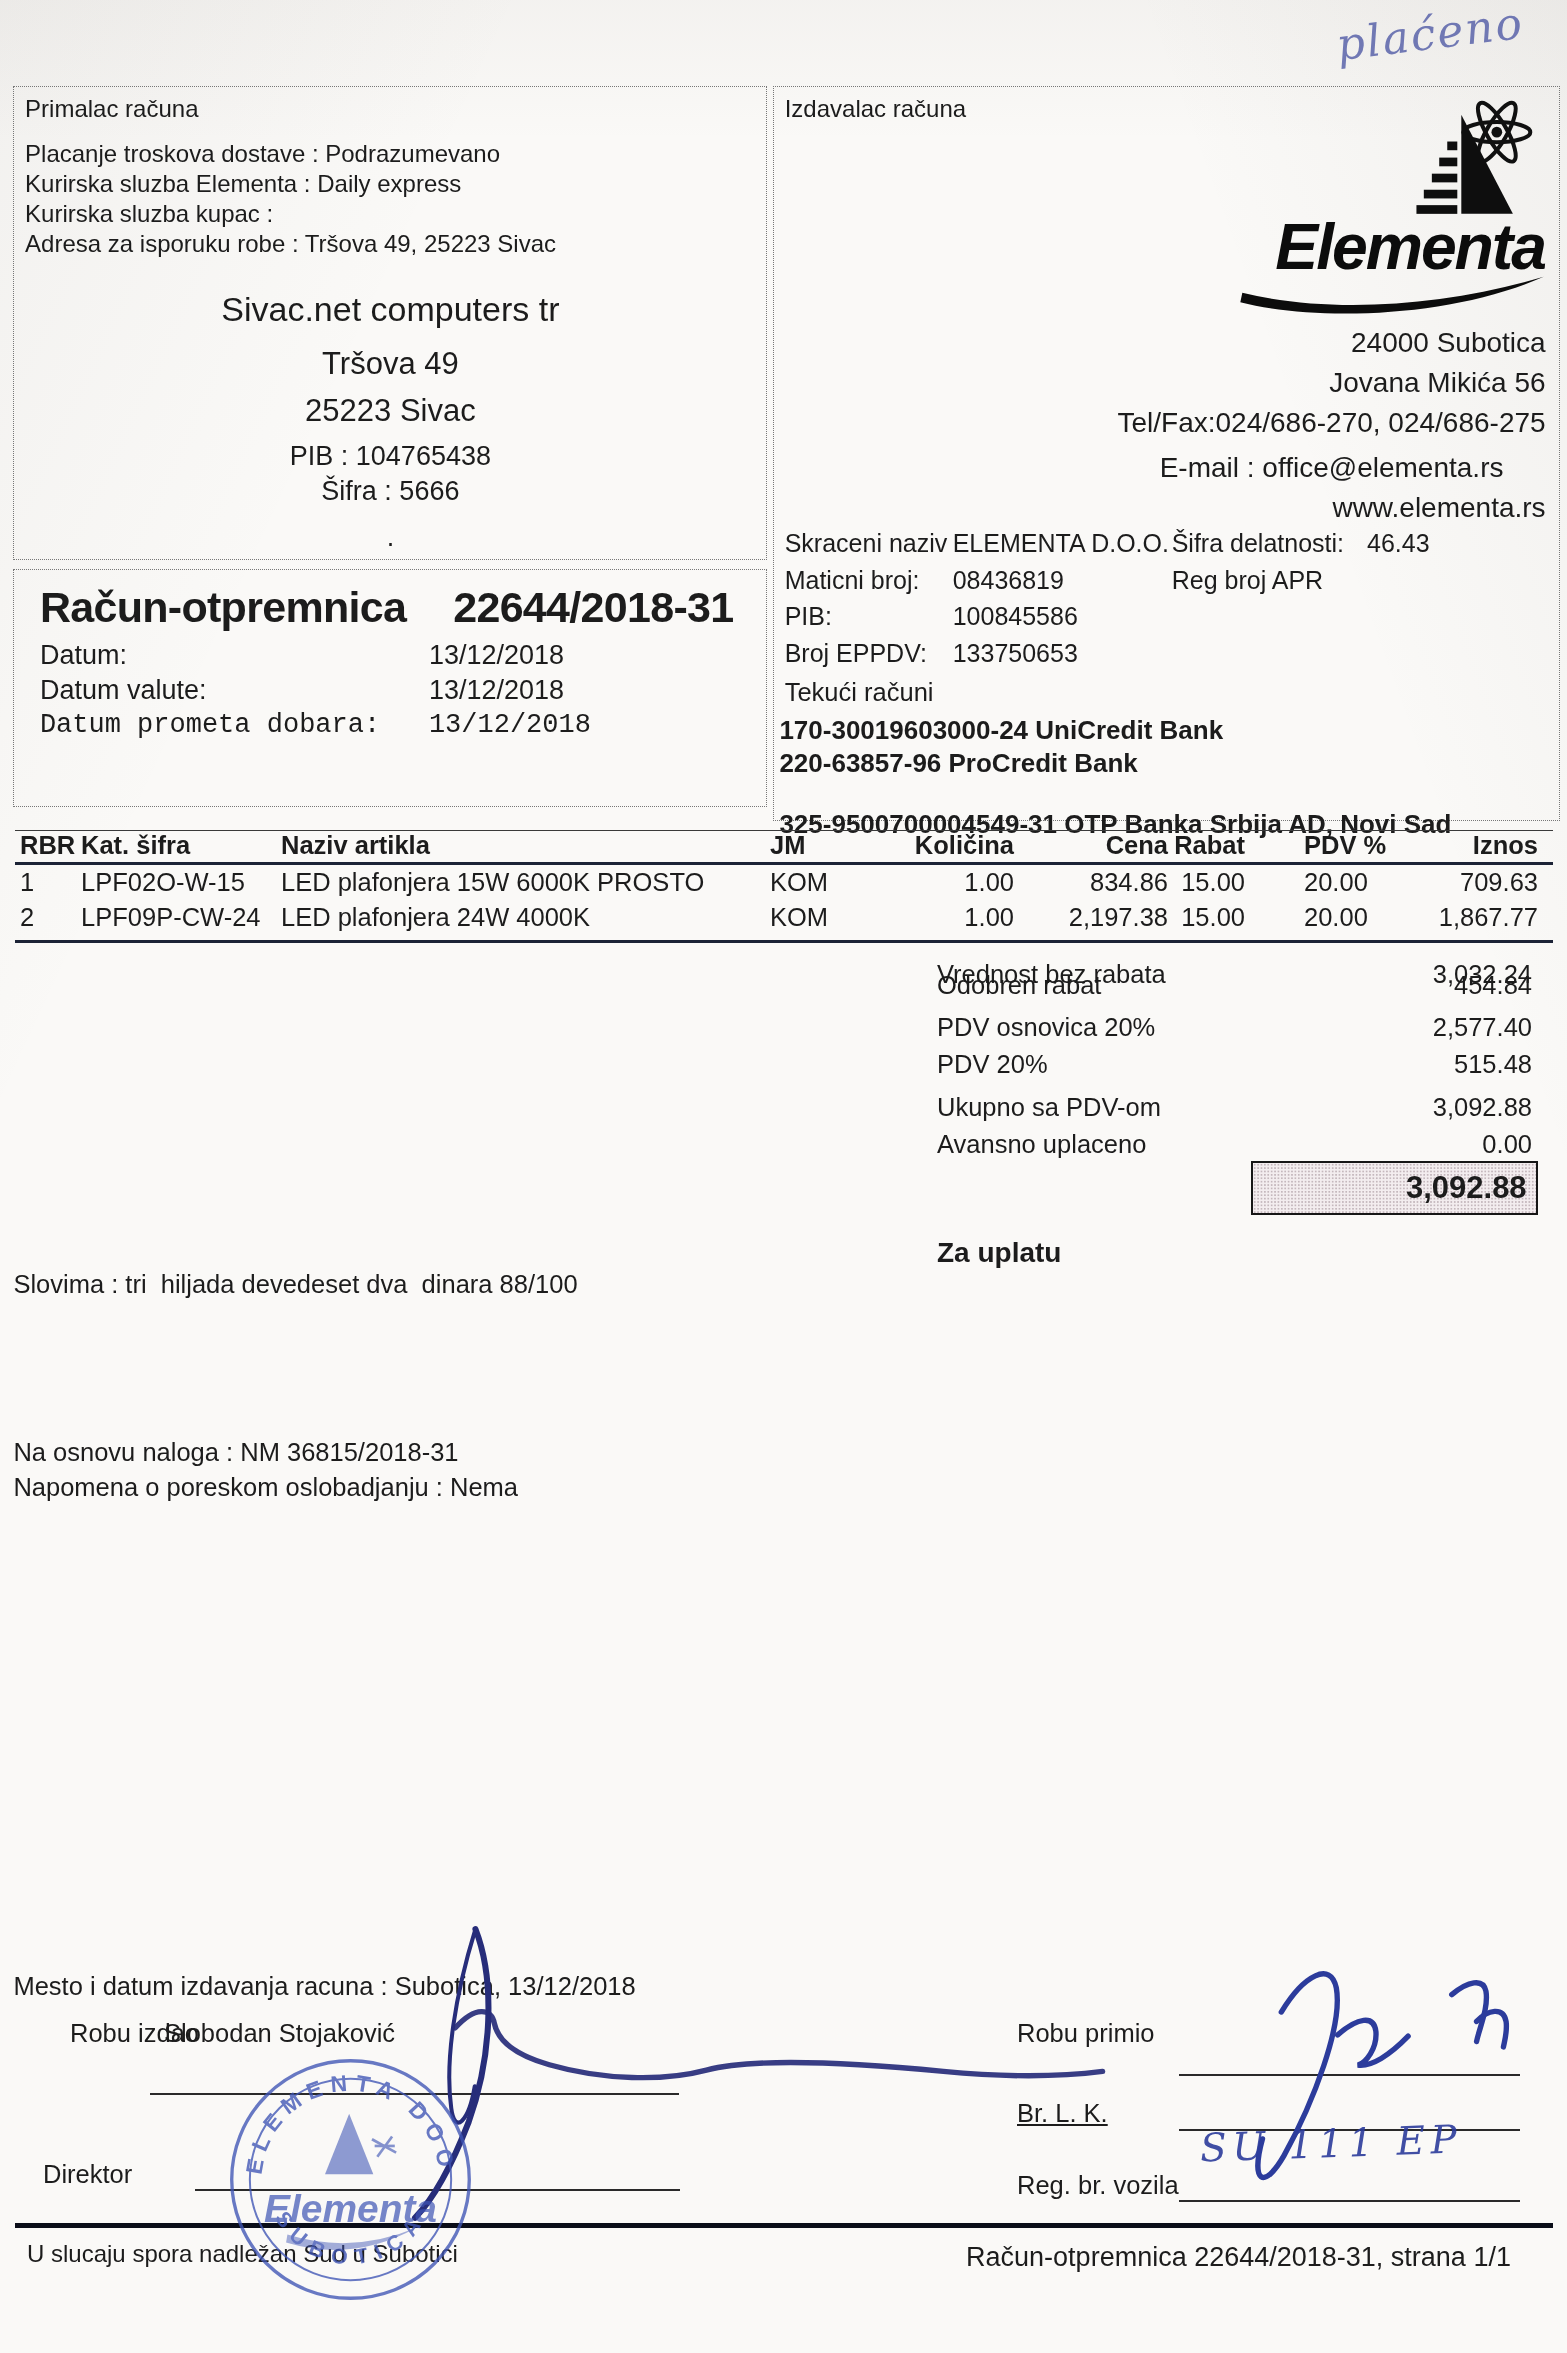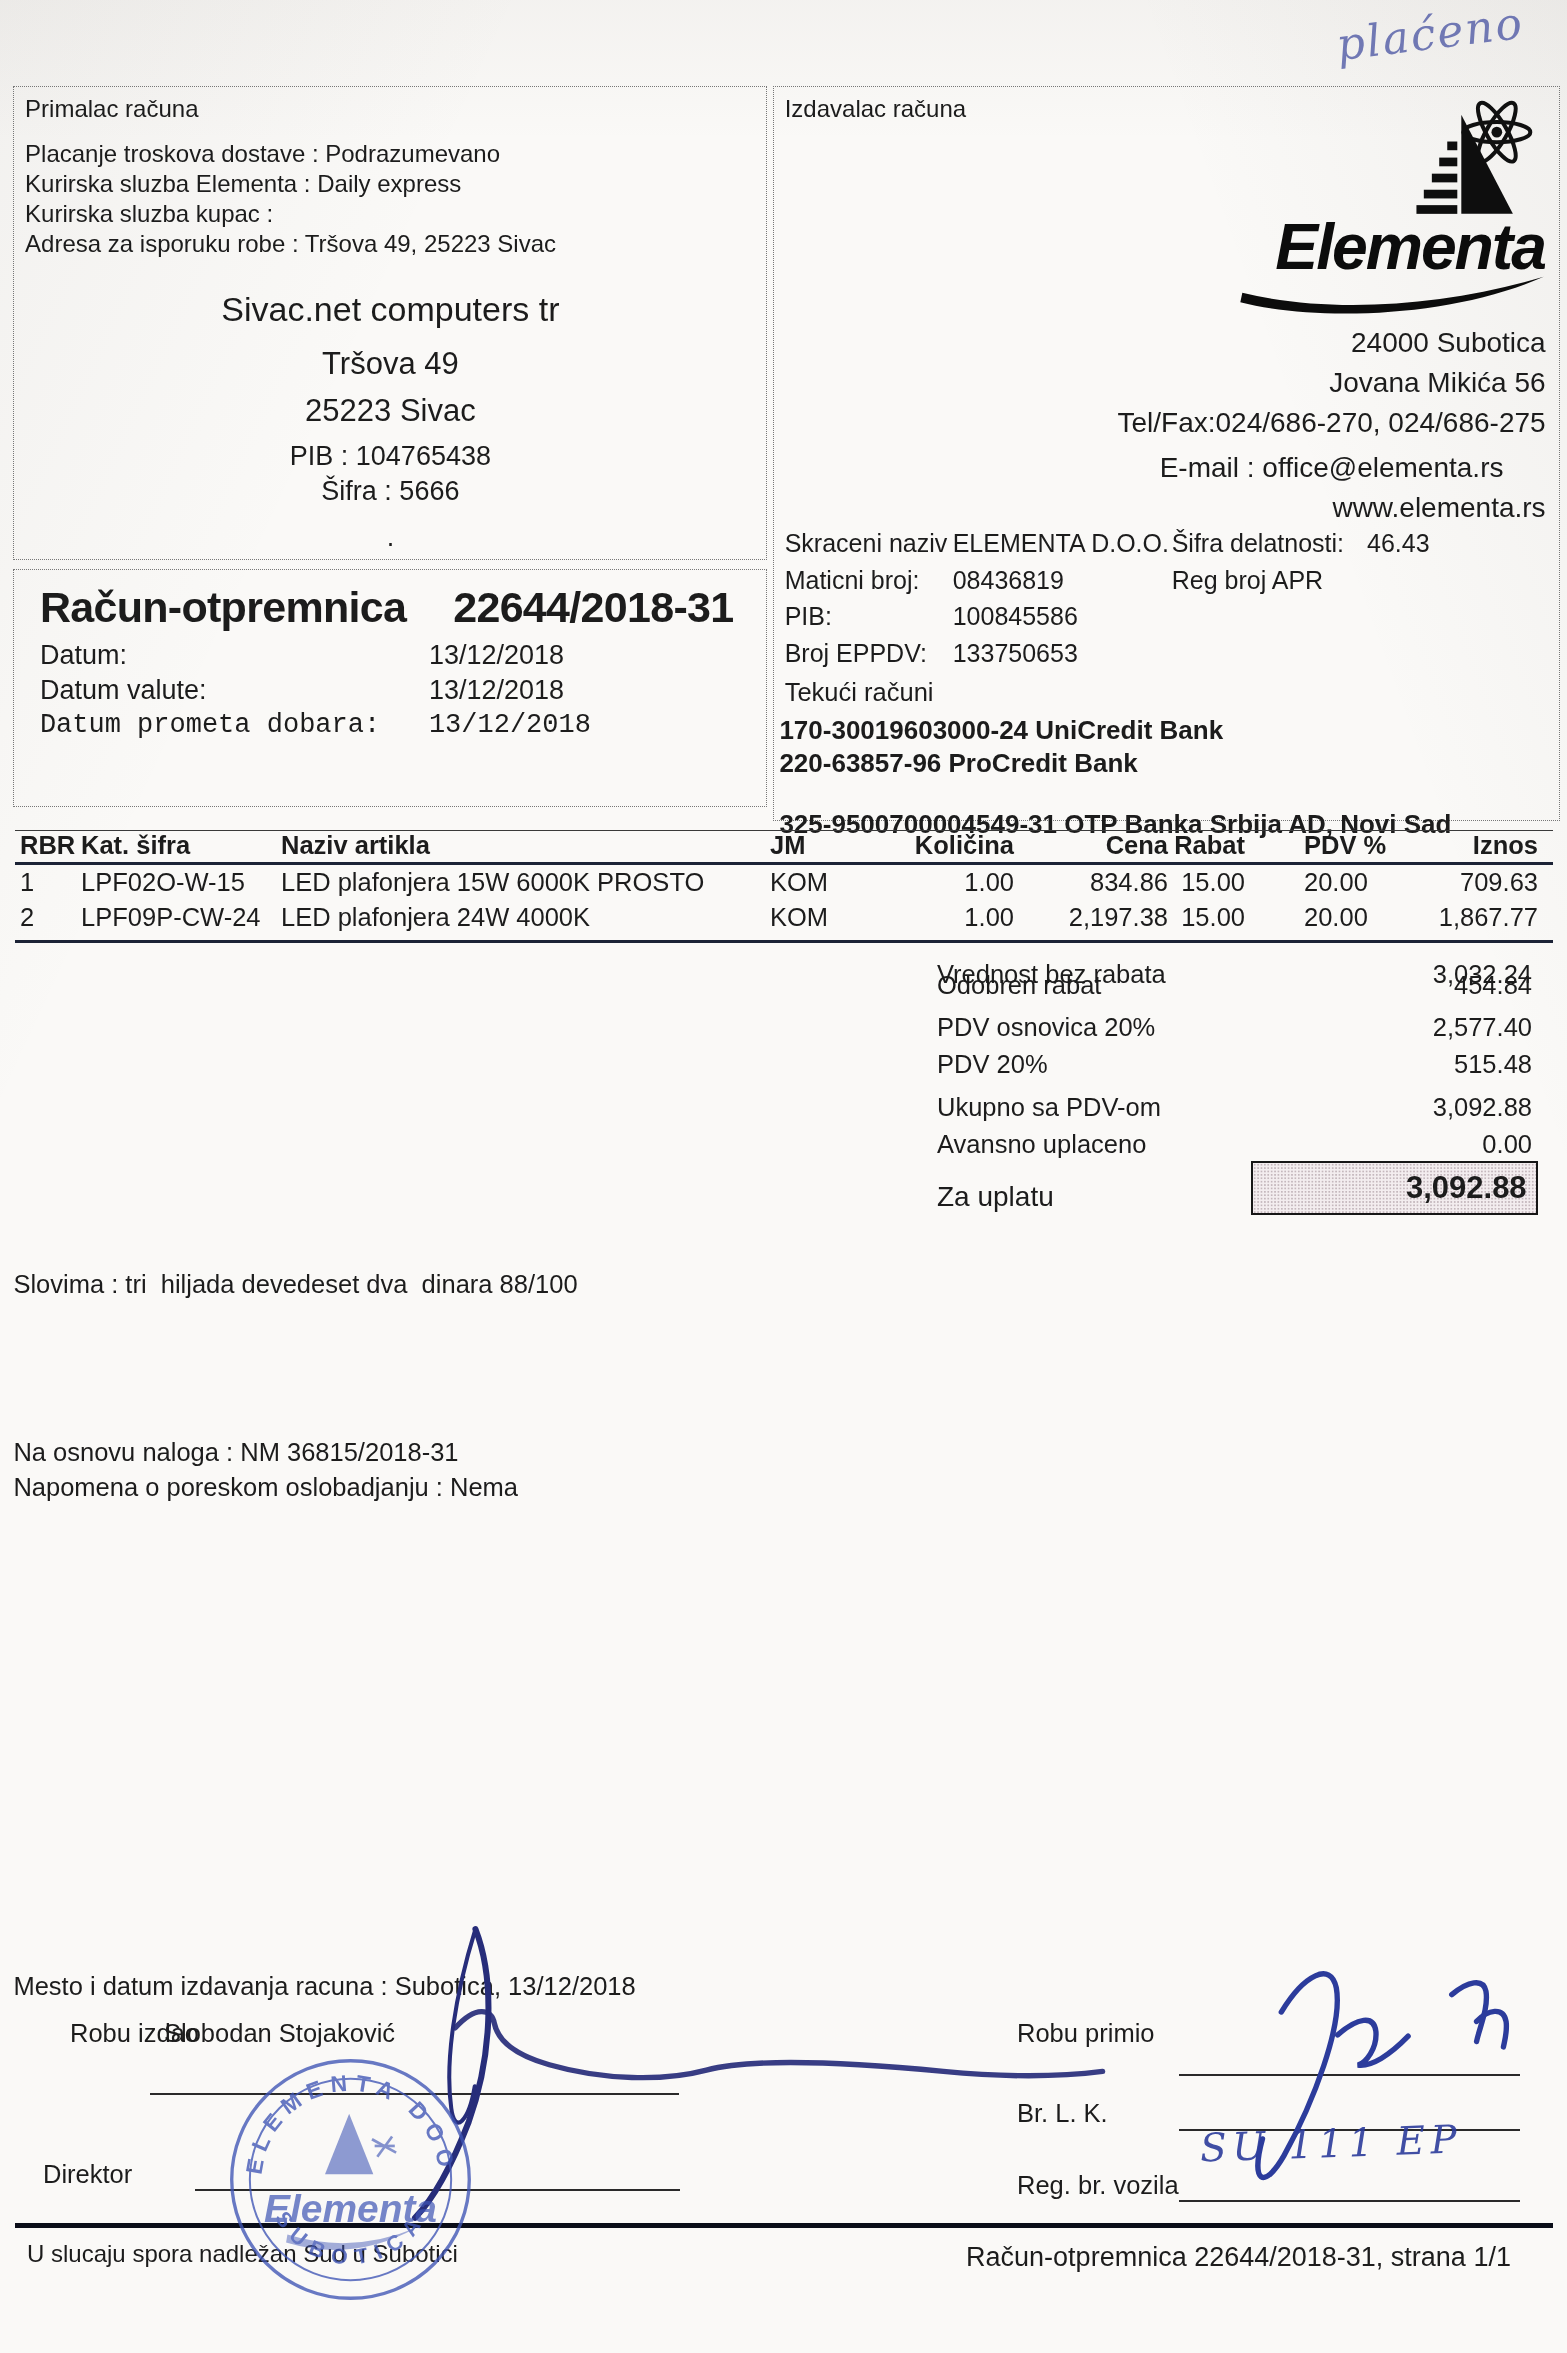--- a/index.html
+++ b/index.html
@@ -75,21 +75,21 @@
   .c-cena  { left:1015px;width:153px; text-align:right; }
   .c-rabat { left:1173px;width:72px; text-align:right; }
   .c-pdv   { left:1304px;width:86px; text-align:left; }
   .c-iznos { left:1380px;width:158px; text-align:right; }
 
   
   .tot-label { position:absolute; left:937px; font-size:25.5px; white-space:nowrap; }
   .tot-value { position:absolute; left:1315px; width:217px; text-align:right; font-size:25.5px; white-space:nowrap; }
   .t-y0 { top:960px; } .t-y1 { top:971px; } .t-y2 { top:1013px; }
   .t-y3 { top:1050px; } .t-y4 { top:1093px; } .t-y5 { top:1130px; }
-  .due-label { position:absolute; left:937px; top:1181px; font-size:28px; font-weight:normal; }
+  .due-label { position:absolute; left:937px; top:1237px; font-size:28px; font-weight:bold; }
   .due-box {
     position:absolute; left:1251px; top:1161px; width:287px; height:54px;
     border:2px solid #161616; box-sizing:border-box;
     background-color:#f3edef;
     background-image:radial-gradient(rgba(110,85,95,0.35) 0.8px, rgba(0,0,0,0) 0.9px);
     background-size:3.4px 3.4px;
   }
   .due-value { position:absolute; right:9.4px; top:0; line-height:50px; font-size:31px; font-weight:bold; }
 
   
@@ -99,21 +99,21 @@
   .n-nalog   { top:1438px; }
   .n-napomena{ top:1473px; }
 
   
   .f-text { position:absolute; font-size:25.5px; white-space:nowrap; }
   .f-mesto { left:13.4px; top:1972px; }
   .f-robuizdao { left:70px; top:2019px; }
   .f-izdaoname { left:164px; top:2019px; }
   .f-direktor { left:43px; top:2160px; }
   .f-robuprimio { left:1017px; top:2019px; }
-  .f-brlk { left:1017px; top:2099px; }
+  .f-brlk { left:1017px; top:2099px;text-decoration:underline; }
   .f-reg { left:1017px; top:2171px; }
   .sig-line { position:absolute; height:2px; background:#2a2a2a; }
   .sl-1 { left:150px; top:2093px; width:529px; }
   .sl-2 { left:195px; top:2189px; width:485px; }
   .sl-r1 { left:1179px; top:2074px; width:341px; }
   .sl-r2 { left:1179px; top:2129px; width:341px; }
   .sl-r3 { left:1179px; top:2200px; width:341px; }
   .hand-reg {
     position:absolute; left:1200px; top:2121px; font-size:39px;
     color:#2c3c9c; font-style:italic; font-family:"DejaVu Serif", serif;

